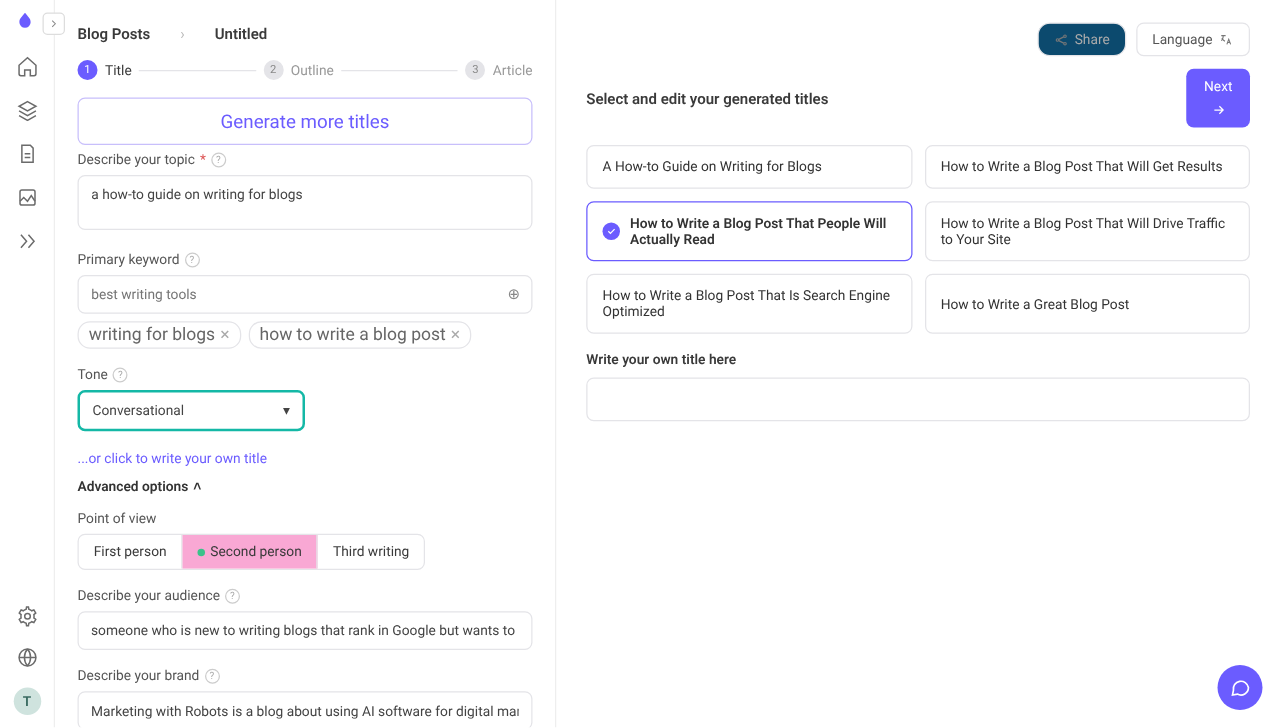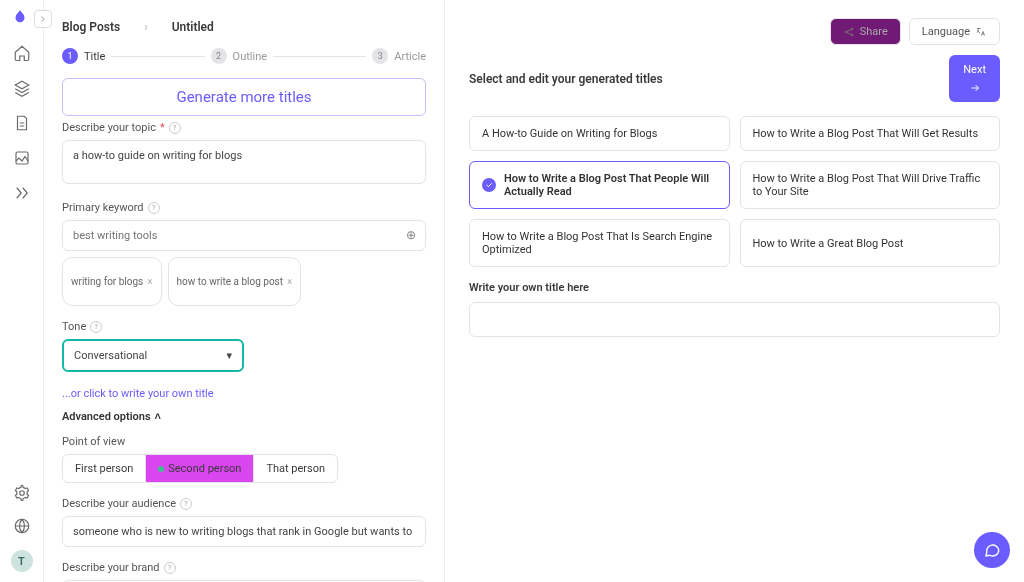--- a/index.html
+++ b/index.html
@@ -27,35 +27,35 @@
 .step-line { flex: 1; height: 1px; background: #e4e4e8; margin: 0 6px; }
 .genbtn { width: 100%; border: 1px solid #c8bffb; color: #6b5cff; background: transparent; border-radius: 6px; padding: 9px 0; font-size: 15px; cursor: pointer; margin-bottom: 5px; }
 .label { font-size: 11px; color: #555; margin-bottom: 6px; display: flex; align-items:center; gap:4px;}
 .label .req{color:#d55;}
 .help { width:12px; height:12px; border:1px solid #ccc; border-radius:50%; font-size:8px; color:#aaa; display:inline-flex; align-items:center; justify-content:center;}
 .textin { width: 100%; border: 1px solid #e4e4e8; border-radius: 6px; padding: 8px 10px; font-size: 11px; color: #444; resize: none; background:#fff; }
 .field { margin-bottom: 14px; }
 .kw-wrap{position:relative;}
 .kw-wrap .plus{position:absolute; right:10px; top:8px; color:#888; cursor:pointer;}
 .chips { display:flex; gap:6px; margin-top:6px;}
-.chip{ border:1px solid #e4e4e8; border-radius:10px; padding:18px 8px; font-size:10px; color:#666; display:flex; align-items:flex-end; gap:4px;}
+.chip{ border:1px solid #e4e4e8; border-radius:10px; padding:2px 8px; font-size:14px; color:#666; display:flex; align-items:flex-end; gap:4px;}
 .chip .x{color:#aaa; cursor:pointer;}
 .select{ width:50%; border:2px solid #14b8a6; border-radius:6px; padding:8px 10px; font-size:11px; color:#444; display:flex; justify-content:space-between; align-items:center; cursor:pointer;}
 .linkish{ color:#6b5cff; font-size:11px; cursor:pointer; margin-bottom:10px; display:inline-block;}
 .adv{ font-size:11px; font-weight:600; color:#333; cursor:pointer; display:flex; align-items:flex-end; gap:4px; margin-bottom:12px;}
 .seg { display:flex; border:1px solid #e4e4e8; border-radius:6px; overflow:hidden; width:fit-content;}
 .seg div{ padding:7px 12px; font-size:11px; cursor:pointer; border-right:1px solid #e4e4e8;}
 .seg div:last-child{border-right:none;}
-.seg .sel{ background:#d946ef;}
+.seg .sel{ background:#f9a8d4;}
 .dot{width:6px;height:6px;border-radius:50%;background:#3ac28a;display:inline-block;margin-right:4px;}
 .divider { width:1px; background:#eee; }
 .right { flex:1; padding: 18px 24px 18px 24px; position:relative;}
 .right-head { display:flex; justify-content:flex-end; gap:8px; margin-bottom:10px;}
 .pillbtn{ border:1px solid #e4e4e8; background:#fff; border-radius:6px; padding:6px 12px; font-size:11px; color:#555; display:flex; align-items:center; gap:5px; cursor:pointer;}
-.pillbtn.disabled{ background:#701a75; color:#aaa; cursor:default;}
+.pillbtn.disabled{ background:#0c4a6e; color:#aaa; cursor:default;border-radius:10px;}
 .pillbtn svg{width:12px;height:12px;stroke:#777;fill:none;stroke-width:1.8;}
 .right-title-row{display:flex; justify-content:space-between; align-items:center; margin-bottom:14px;}
 .right-title{font-size:12px; font-weight:600;}
 .nextbtn{ background:#6b5cff; color:#fff; border:none; border-radius:6px; padding:8px 14px; font-size:11px; display:flex; align-items:center; gap:6px; cursor:pointer;flex-direction:column;}
 .nextbtn svg{width:12px;height:12px;stroke:#fff;fill:none;stroke-width:2;}
 .titles-grid{ display:grid; grid-template-columns:1fr 1fr; gap:10px;}
 .title-card{ border:1px solid #e4e4e8; border-radius:6px; padding:10px 12px; font-size:11px; color:#333; cursor:pointer; display:flex; align-items:center; gap:8px; min-height:30px;}
 .title-card.sel{ border-color:#6b5cff; font-weight:600;}
 .checkcircle{width:14px;height:14px;border-radius:50%;background:#6b5cff;display:flex;align-items:center;justify-content:center;flex-shrink:0;}
 .checkcircle svg{width:8px;height:8px;stroke:#fff;stroke-width:3;fill:none;}
@@ -182,21 +182,21 @@
     <div class="adv">
         <span>Advanced options</span>
         <span>˄</span>
       </div>
 
     <div class="field">
       <div class="label">Point of view</div>
       <div class="seg">
         <div>First person</div>
         <div class="sel"><span class="dot"></span><span>Second person</span></div>
-        <div>That person</div>
+        <div>Third writing</div>
       </div>
     </div>
 
     <div class="field">
       <div class="label">
           <span>Describe your audience</span> 
           <span class="help">?</span>
         </div>
       <input class="textin" value="someone who is new to writing blogs that rank in Google but wants to start" style="">
     </div>

